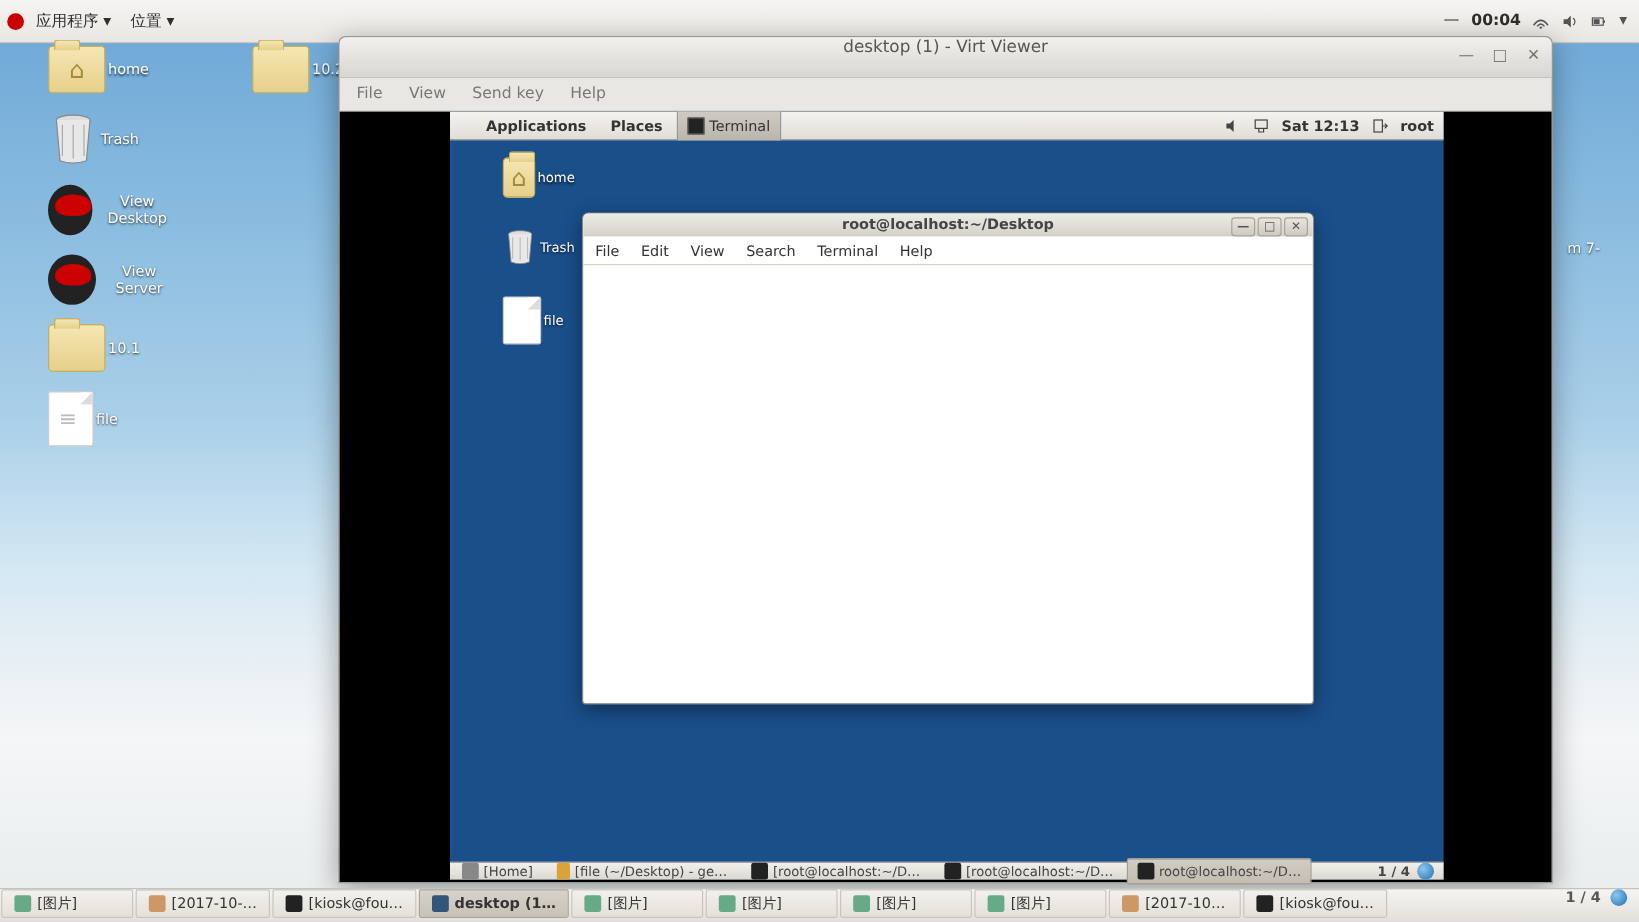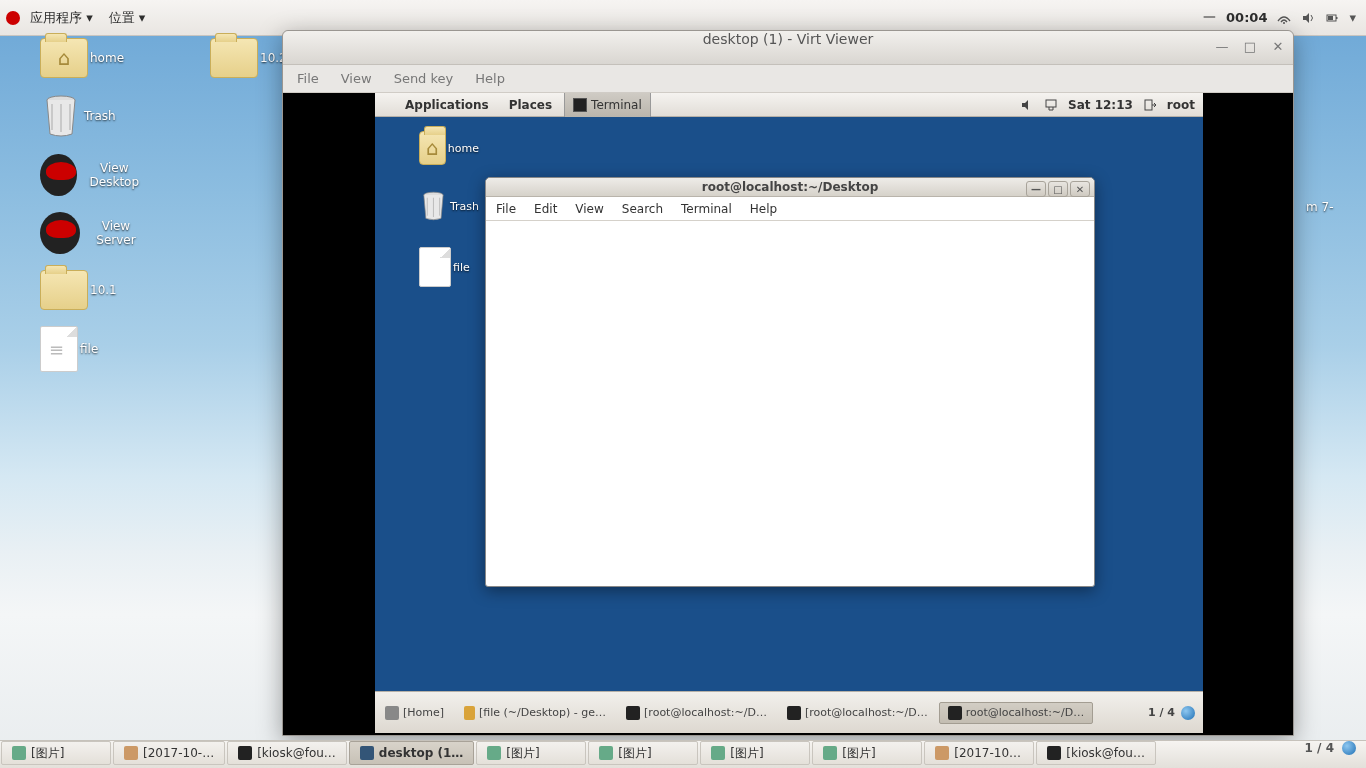--- a/index.html
+++ b/index.html
@@ -47,21 +47,21 @@
 
 .term-win{position:absolute;top:60px;left:110px;width:610px;height:410px;background:#fff;border:1px solid #888;border-radius:5px 5px 3px 3px;box-shadow:0 4px 16px rgba(0,0,0,.4);display:flex;flex-direction:column;}
 .term-title{height:19px;background:linear-gradient(#eeece8,#d6d2ca);border-bottom:1px solid #b9b4ab;border-radius:5px 5px 0 0;display:flex;align-items:center;justify-content:center;font-size:12px;color:#444;font-weight:bold;position:relative;}
 .term-ctl{position:absolute;right:4px;top:3px;display:flex;gap:2px;}
 .term-ctl span{width:20px;height:16px;background:linear-gradient(#e8e5e0,#cfcac1);border:1px solid #a8a39a;border-radius:3px;display:inline-flex;align-items:center;justify-content:center;font-size:10px;color:#555;}
 .term-menu{height:24px;display:flex;align-items:center;gap:18px;padding:0 10px;font-size:12px;color:#333;border-bottom:1px solid #d5d1ca;}
 .term-body{flex:1;padding:2px 4px;font-family:"DejaVu Sans Mono","Liberation Mono",monospace;font-size:13px;color:#000;white-space:pre;overflow:hidden;position:relative;}
 .term-body .cursor{display:inline-block;width:8px;height:14px;background:#000;vertical-align:text-bottom;}
 .term-scroll{position:absolute;right:2px;top:2px;bottom:2px;width:10px;background:#f0efec;border:1px solid #d3cfc8;border-radius:6px;}
 
-.guest-task{position:absolute;bottom:0;left:0;right:0;height:42px;background:linear-gradient(#f2f0ec,#ddd8d0);border-top:1px solid #b6b1a8;display:flex;align-items:center;font-size:11px;}
+.guest-task{position:absolute;bottom:0;left:0;right:0;height:15px;background:linear-gradient(#f2f0ec,#ddd8d0);border-top:1px solid #b6b1a8;display:flex;align-items:center;font-size:11px;}
 .guest-task .tbtn{height:22px;display:flex;align-items:center;gap:4px;padding:0 8px;margin:0 1px;border:1px solid transparent;border-radius:2px;color:#444;max-width:160px;overflow:hidden;white-space:nowrap;}
 .guest-task .tbtn.act{background:linear-gradient(#d2cdc4,#c3bdb2);border:1px solid #a39d92;}
 .guest-task .ws{margin-left:auto;padding:0 8px;font-weight:bold;color:#444;display:flex;align-items:center;gap:6px;}
 .blue-dot{width:14px;height:14px;border-radius:50%;background:radial-gradient(circle at 35% 35%,#8ec7f0,#1e6fb4);display:inline-block;}
 .tico{width:14px;height:14px;display:inline-block;background:#888;border-radius:2px;}
 
 .host-dock{position:absolute;bottom:0;left:0;right:0;height:28px;background:linear-gradient(#f6f4f1,#e3e0da);border-top:1px solid #c6c2bb;display:flex;align-items:flex-start;font-size:12px;}
 .host-dock .dbtn{height:24px;display:flex;align-items:center;gap:5px;padding:0 10px;margin:0 1px;border:1px solid #c9c5be;border-radius:2px;background:linear-gradient(#f3f1ee,#e4e0d9);color:#333;min-width:110px;max-width:135px;overflow:hidden;white-space:nowrap;}
 .host-dock .dbtn.act{background:linear-gradient(#d8d3ca,#c7c1b6);border-color:#a8a298;}
 .host-dock .ws{margin-left:auto;padding:0 10px;font-weight:bold;color:#555;display:flex;align-items:center;gap:8px;}

